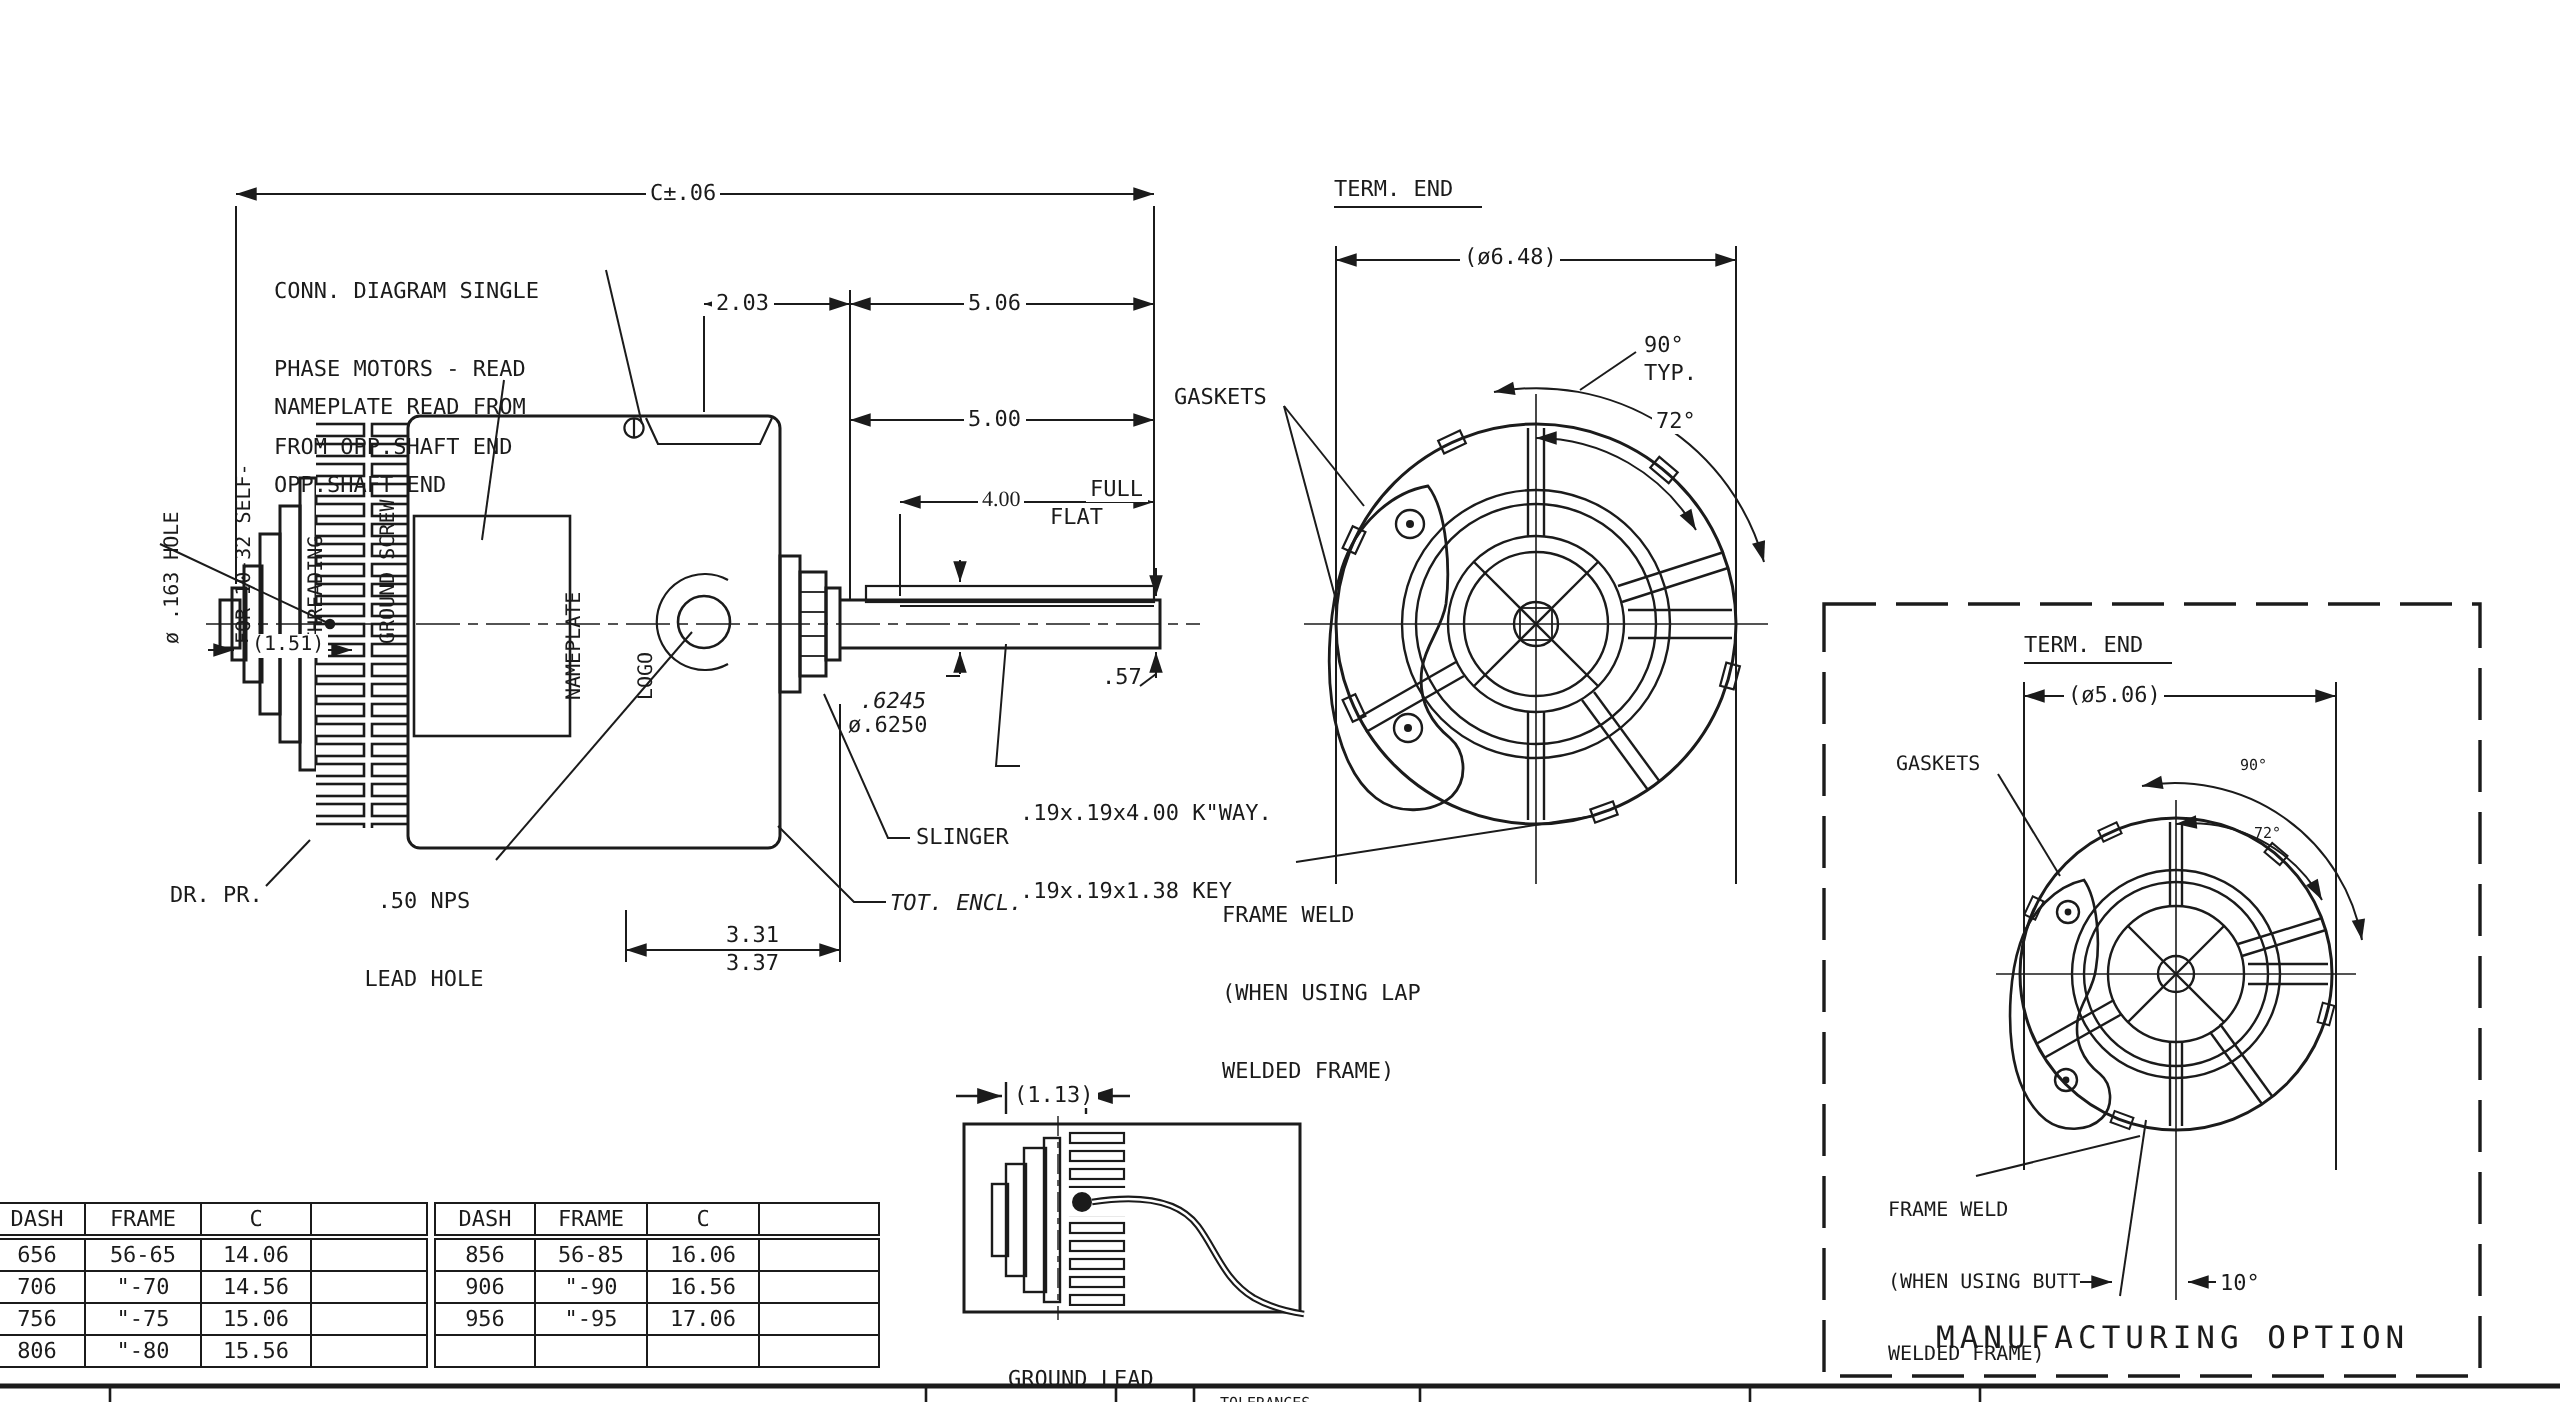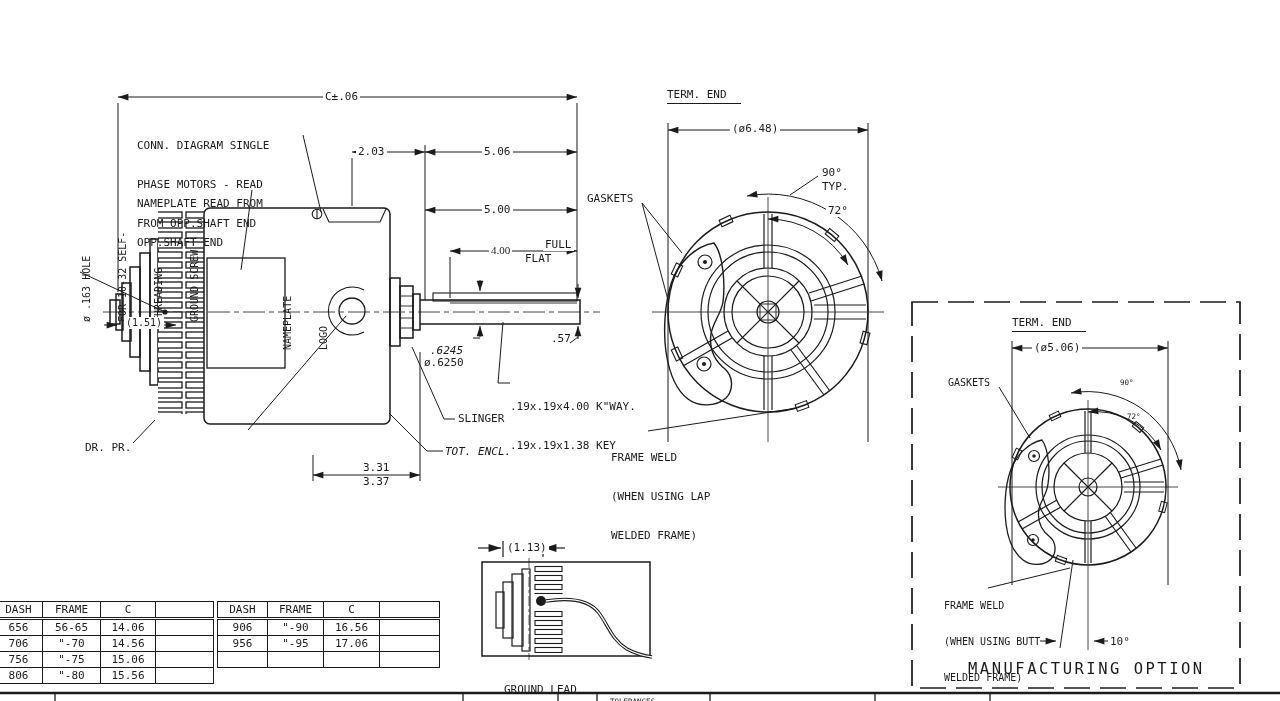--- a/index.html
+++ b/index.html
@@ -289,20 +289,24 @@
 <div class="lbl sm bg" style="left:124px;top:317px;text-align:right;">(1.51)</div>
 <div class="lbl" style="left:363px;top:461px;">3.31</div>
 <div class="lbl" style="left:363px;top:475px;">3.37</div>
 
 <div class="lbl" style="left:510px;top:374px;">
   <div>.19x.19x4.00 K"WAY.</div>
   <div>.19x.19x1.38 KEY</div>
 </div>
 <div class="lbl" style="left:458px;top:412px;">SLINGER</div>
 <div class="lbl" style="left:445px;top:445px;font-style:italic;">TOT. ENCL.</div>
+<div class="lbl ctr" style="left:176px;top:418px;width:72px;">
+  <div>.50 NPS</div>
+  <div>LEAD HOLE</div>
+</div>
 <div class="lbl" style="left:85px;top:441px;">DR. PR.</div>
 
 <div class="lbl ul" style="left:667px;top:88px;">TERM. END</div>
 <div class="lbl bg" style="left:730px;top:122px;">(ø6.48)</div>
 <div class="lbl bg" style="left:820px;top:166px;">90°</div>
 <div class="lbl bg" style="left:820px;top:180px;">TYP.</div>
 <div class="lbl bg" style="left:826px;top:204px;">72°</div>
 <div class="lbl" style="left:587px;top:192px;">GASKETS</div>
 <div class="lbl" style="left:611px;top:425px;">
   <div>FRAME WELD</div>
@@ -383,20 +387,26 @@
       <thead>
         <tr>
           <th>DASH</th>
           <th>FRAME</th>
           <th>C</th>
           <th></th>
         </tr>
       </thead>
       <tbody>
         <tr>
+          <td>856</td>
+          <td>56-85</td>
+          <td>16.06</td>
+          <td></td>
+        </tr>
+        <tr>
           <td>906</td>
           <td>"-90</td>
           <td>16.56</td>
           <td></td>
         </tr>
         <tr>
           <td>956</td>
           <td>"-95</td>
           <td>17.06</td>
           <td></td>

